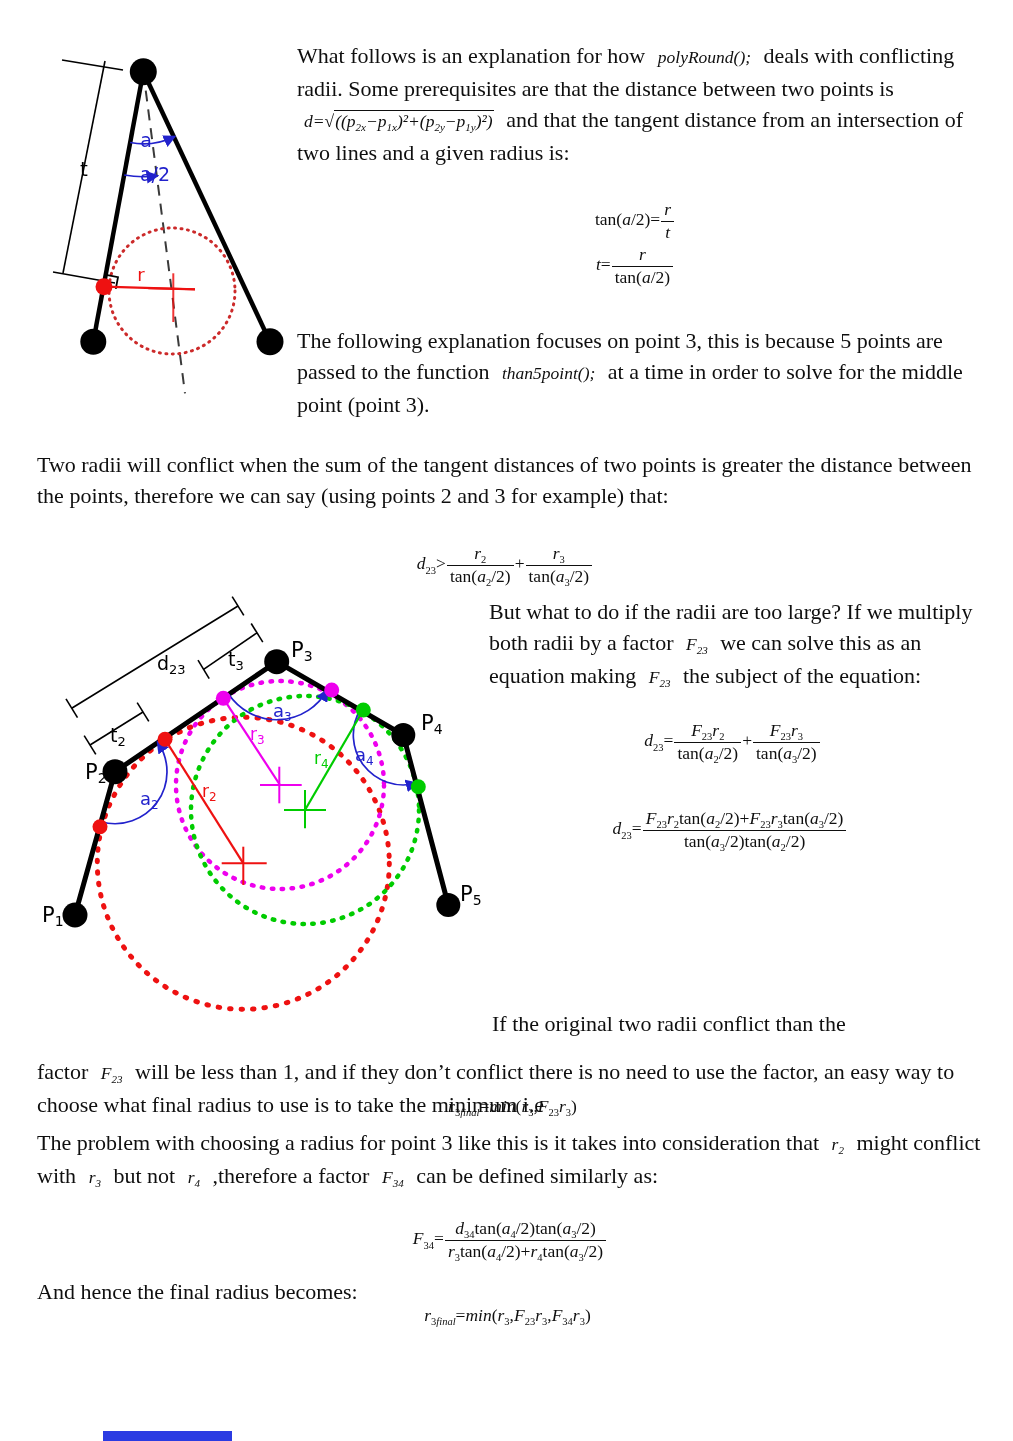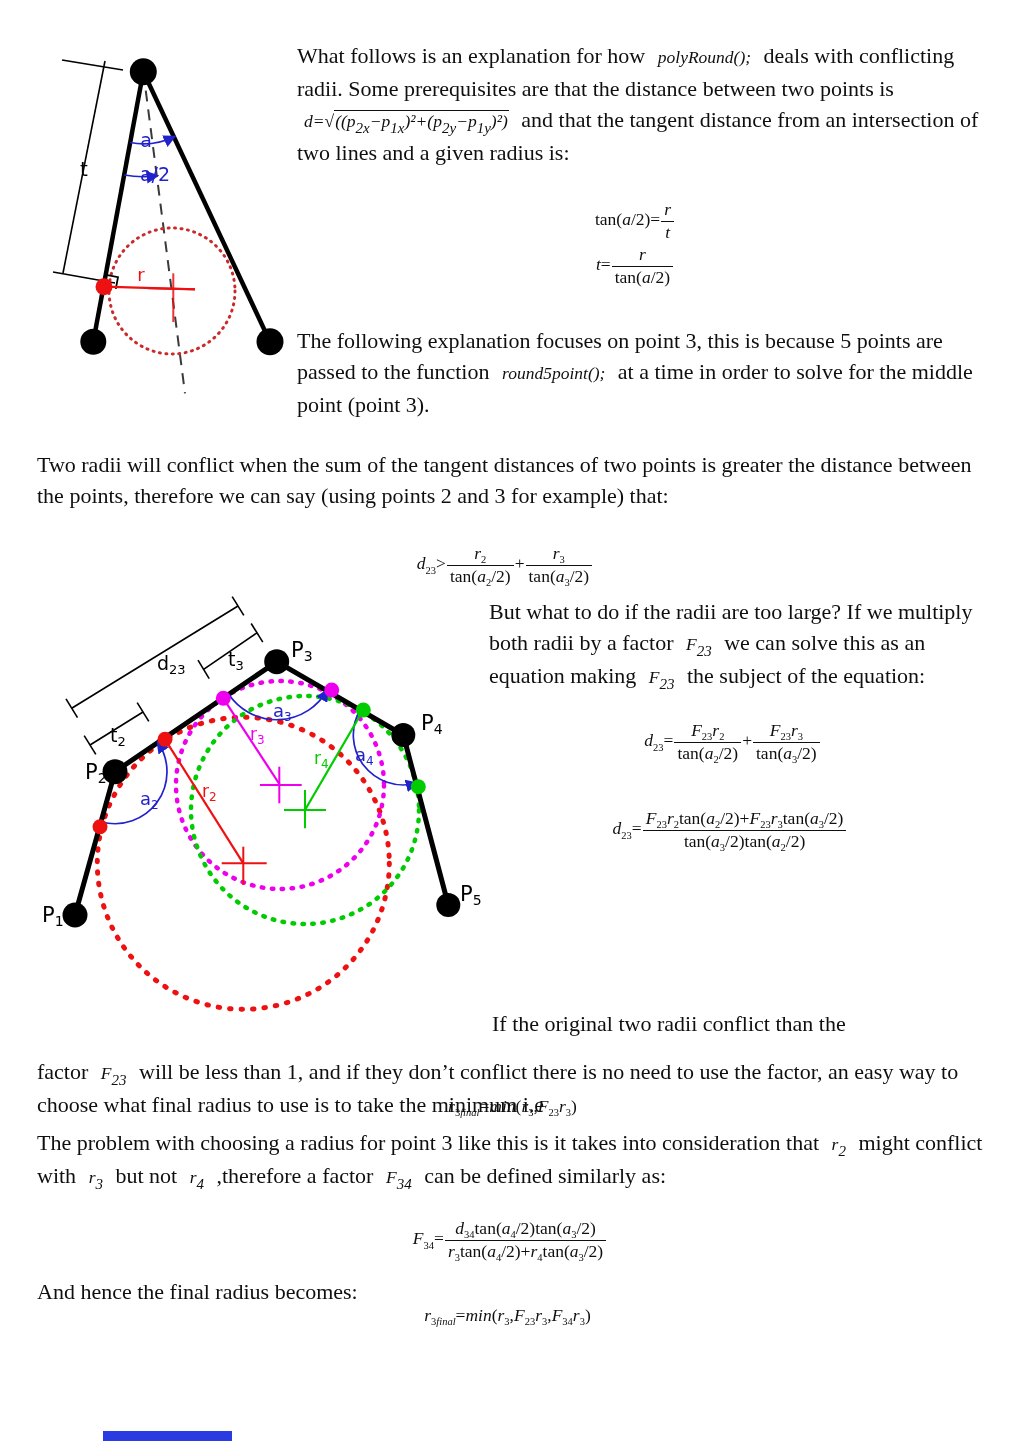--- a/index.html
+++ b/index.html
@@ -1,20 +1,20 @@
 <!DOCTYPE html>
 <html style="--text: #0f0f0f; --blue: #2222cc; --red: #ee1111; --circlered: #cc2a2a; --magenta: #ee00ee; --green: #00cc00; --black: #000000; --darkdash: #3a3a3a; --footerblue: #2b3be2;"><head>
 <meta charset="utf-8">
 <style>
   html,body{margin:0;padding:0;background:#fff;}
   .page{position:relative;width:1013px;height:1441px;background:#fff;overflow:hidden;
         font-family:"Liberation Serif",serif;color:var(--text,#0f0f0f);}
   .para{position:absolute;font-size:22px;line-height:31px;}
   .para .m{font-style:italic;font-size:17.5px;padding:0 7px;white-space:nowrap;}
-  .para .m sub{font-size:15px;}
+  .para .m sub{font-size:11px;}
   sub{font-size:0.6em;vertical-align:-0.4em;line-height:0;}
   .rad{border-top:1.4px solid var(--text,#0f0f0f);padding:0 1px;}
   .eq{position:absolute;font-size:17.5px;text-align:center;white-space:nowrap;}
   .eq sub{font-size:10.5px;}
   .fr{display:inline-block;vertical-align:middle;text-align:center;margin:0 1px;}
   .nu{display:block;border-bottom:1.3px solid var(--text,#0f0f0f);padding:0 3px;line-height:1.25;}
   .de{display:block;padding:0 3px;line-height:1.25;}
   svg{position:absolute;overflow:visible;}
   svg text{font-family:"DejaVu Sans",sans-serif;}
   .footer-bar{position:absolute;left:103px;top:1431px;width:129px;height:10px;background:var(--footerblue,#2b3be2);}
@@ -62,21 +62,21 @@
     <text x="116" y="107" text-anchor="middle" style="font-size:19px;fill:var(--blue)">a</text>
     <text x="125" y="141" text-anchor="middle" style="font-size:19px;fill:var(--blue)">a/2</text>
     <text x="111" y="241" text-anchor="middle" style="font-size:18px;fill:var(--red)">r</text>
   </svg>
 
   <div class="para" style="left:297px;top:40px;width:692px">What follows is an explanation for how <span class="m">polyRound();</span> deals with conflicting radii. Some prerequisites are that the distance between two points is <span class="m">d=√<span class="rad">((p<sub>2x</sub>−p<sub>1x</sub>)²+(p<sub>2y</sub>−p<sub>1y</sub>)²)</span></span> and that the tangent distance from an intersection of two lines and a given radius is:</div>
 
   <div class="eq" style="left:540px;top:199px;width:190px">tan(<i>a</i>/2)=<span class="fr"><span class="nu"><i>r</i></span><span class="de"><i>t</i></span></span></div>
   <div class="eq" style="left:540px;top:244px;width:190px"><i>t</i>=<span class="fr"><span class="nu"><i>r</i></span><span class="de">tan(<i>a</i>/2)</span></span></div>
 
-  <div class="para" style="left:297px;top:325px;width:692px">The following explanation focuses on point 3, this is because 5 points are passed to the function <span class="m"><i>round</i>5<i>point</i>();</span> at a time in order to solve for the middle point (point 3).</div>
+  <div class="para" style="left:297px;top:325px;width:692px">The following explanation focuses on point 3, this is because 5 points are passed to the function <span class="m"><i>than</i>5<i>point</i>();</span> at a time in order to solve for the middle point (point 3).</div>
 
   <div class="para" style="left:37px;top:449px;width:952px">Two radii will conflict when the sum of the tangent distances of two points is greater the distance between the points, therefore we can say (using points 2 and 3 for example) that:</div>
 
   <div class="eq" style="left:355px;top:543px;width:300px"><i>d</i><sub>23</sub>&gt;<span class="fr"><span class="nu"><i>r</i><sub>2</sub></span><span class="de">tan(<i>a</i><sub>2</sub>/2)</span></span>+<span class="fr"><span class="nu"><i>r</i><sub>3</sub></span><span class="de">tan(<i>a</i><sub>3</sub>/2)</span></span></div>
 
   <svg style="left:30px;top:590px" width="480" height="450" viewBox="0 0 480 450">
 
     <circle cx="213.3" cy="273.3" r="146" style="fill:none;stroke:var(--red);stroke-width:5;stroke-dasharray:1.5 10;stroke-linecap:round"></circle>
     <circle cx="250" cy="195" r="104" style="fill:none;stroke:var(--magenta);stroke-width:4.5;stroke-dasharray:1.5 8.5;stroke-linecap:round"></circle>
     <circle cx="275" cy="220" r="114" style="fill:none;stroke:var(--green);stroke-width:4.5;stroke-dasharray:1.5 8.5;stroke-linecap:round"></circle>

